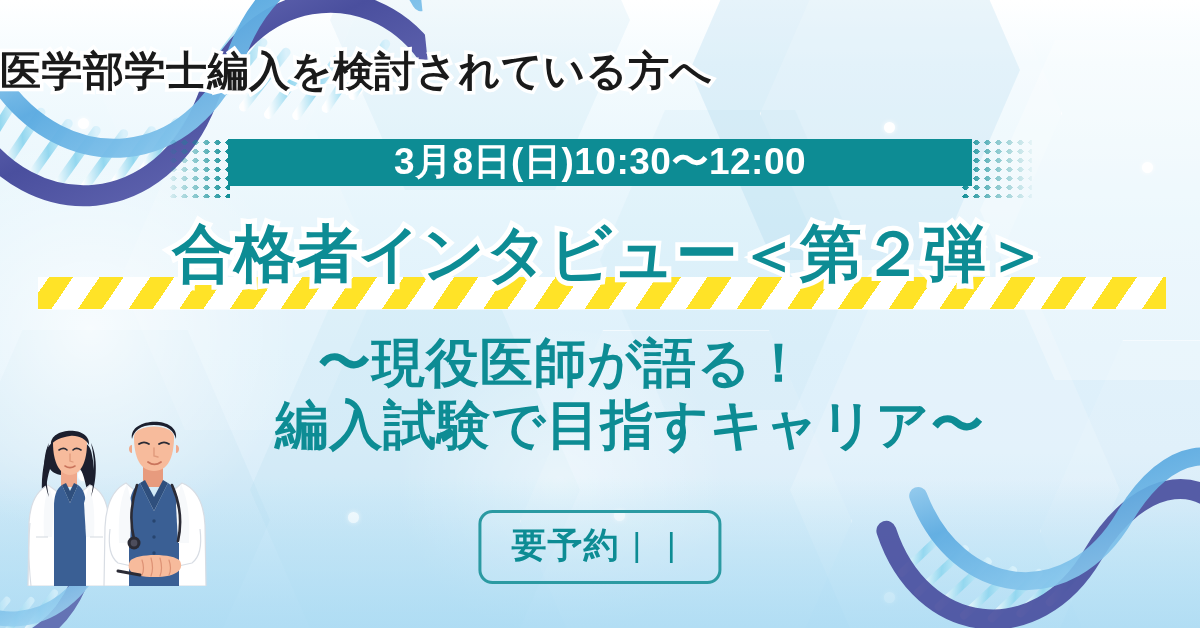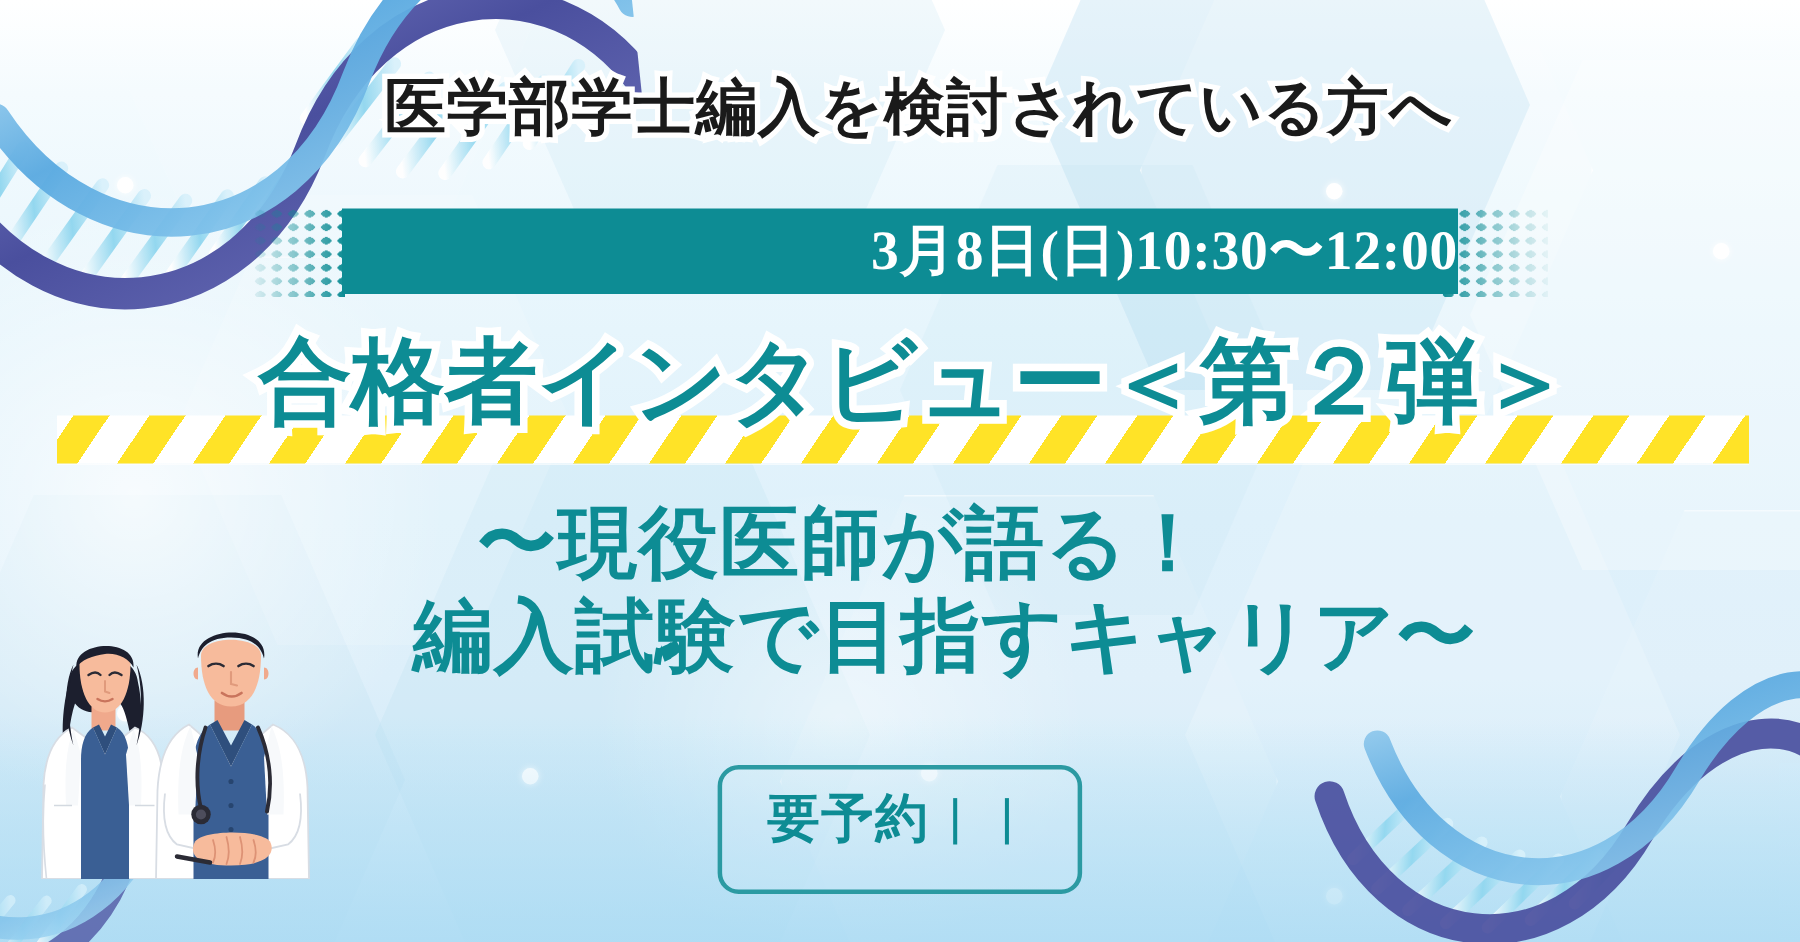--- a/index.html
+++ b/index.html
@@ -68,37 +68,36 @@
     left:960px;top:138px;width:72px;height:60px;
     background-image:radial-gradient(ellipse 3.3px 2.4px at center,#0d8c94 99%,transparent 100%);
     background-size:11px 9px;
     -webkit-mask-image:linear-gradient(270deg,rgba(0,0,0,.06) 0%,rgba(0,0,0,.45) 50%,rgba(0,0,0,1) 100%);
     mask-image:linear-gradient(270deg,rgba(0,0,0,.06) 0%,rgba(0,0,0,.45) 50%,rgba(0,0,0,1) 100%);
   }
 
   
   .headline{
     position:absolute;top:44px;left:0;right:0;
-    text-align:center;
+    text-align:left;
     font-size:41px;
     font-weight:bold;
     letter-spacing:.5px;
     color:#1a1a1a;
     -webkit-text-stroke:7px #ffffff;
     paint-order:stroke fill;
     white-space:nowrap;
-    padding-left:25px;
   }
 
   
   .datebar{
     position:absolute;
-    left:228px;width:744px;top:139px;height:57px;
+    left:228px;width:744px;top:139px;height:47px;
     background:#0d8c94;
-    display:flex;align-items:center;justify-content:flex-end;font-family:Liberation Serif, serif;
+    display:flex;align-items:center;justify-content:center;
   }
   .datebar span{
     color:#ffffff;
     font-size:37px;
     font-weight:bold;
     letter-spacing:.5px;
     white-space:nowrap;
     transform:translateY(-1px);
   }
 
@@ -138,21 +137,21 @@
     white-space:nowrap;
   }
   .subtitle .l1{display:block;transform:translateX(-38px);}
   .subtitle .l2{display:block;transform:translateX(30px);}
 
   
   .badge{
     position:absolute;
     left:50%;transform:translateX(-50%);
     top:510px;
-    padding:9px 30px 24px;
+    padding:9px 30px 12px;
     border:3px solid #2b9aa2;
     border-radius:14px;
     background:rgba(255,255,255,.10);
     display:flex;align-items:center;
     white-space:nowrap;
   }
   .badge .txt{
     color:#0d8c94;
     font-size:35px;
     font-weight:bold;

